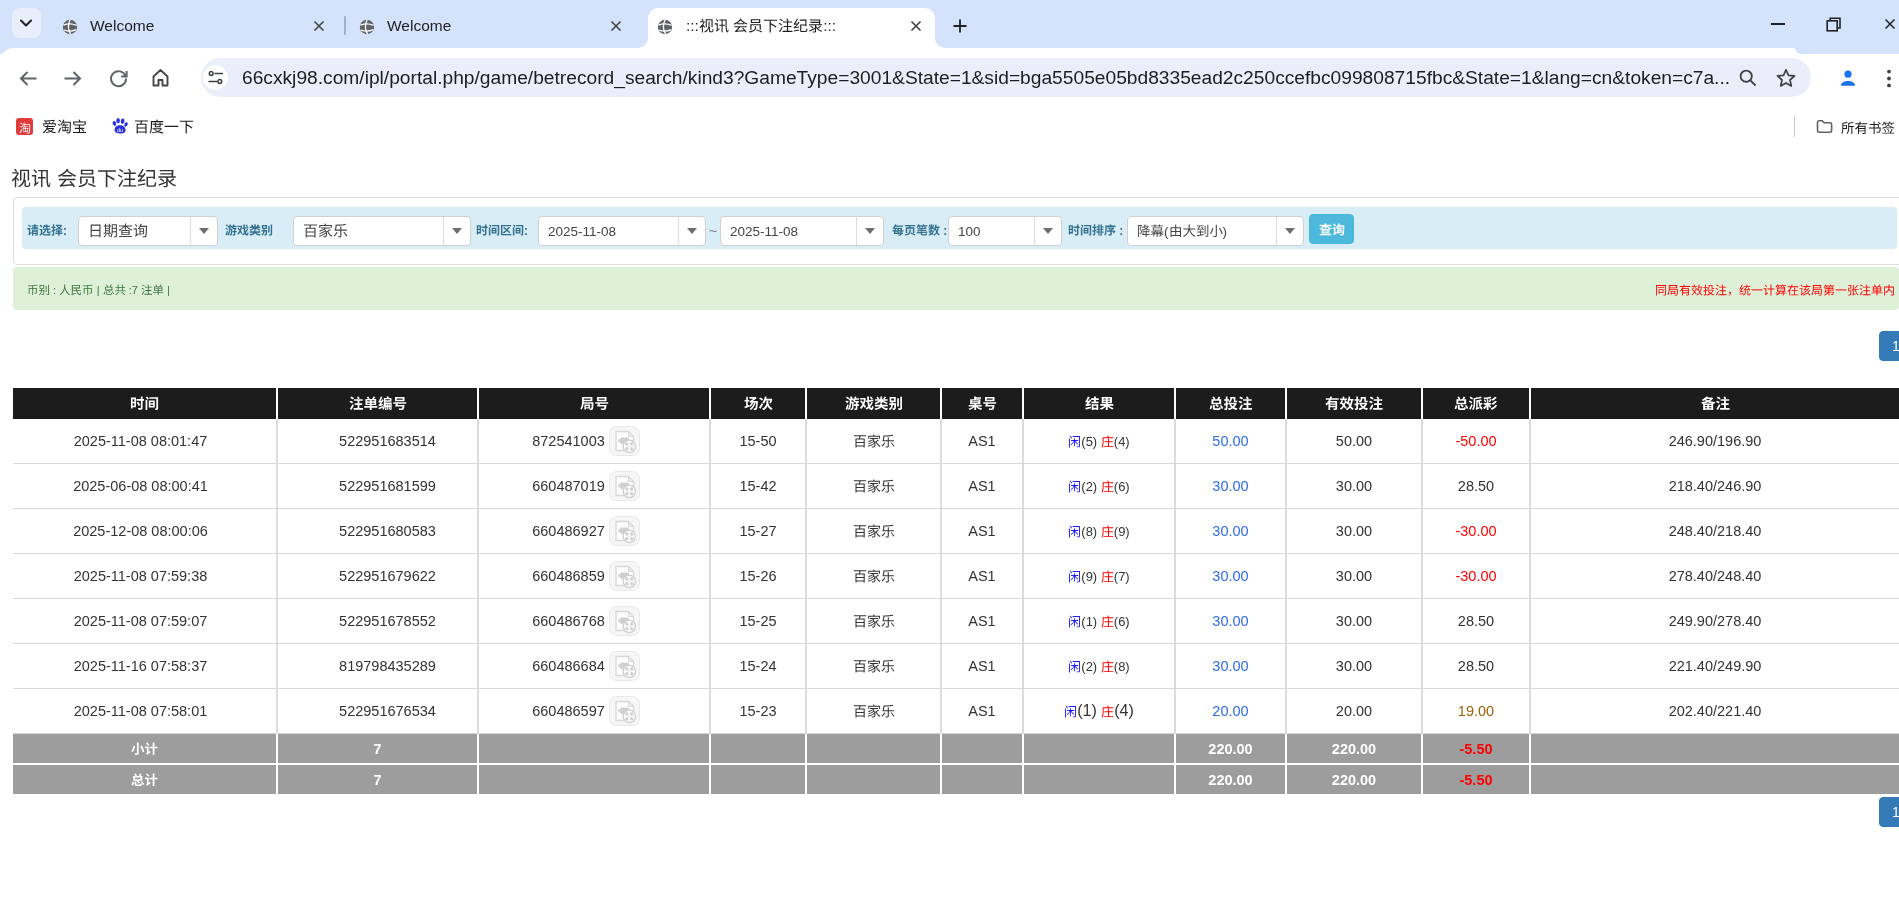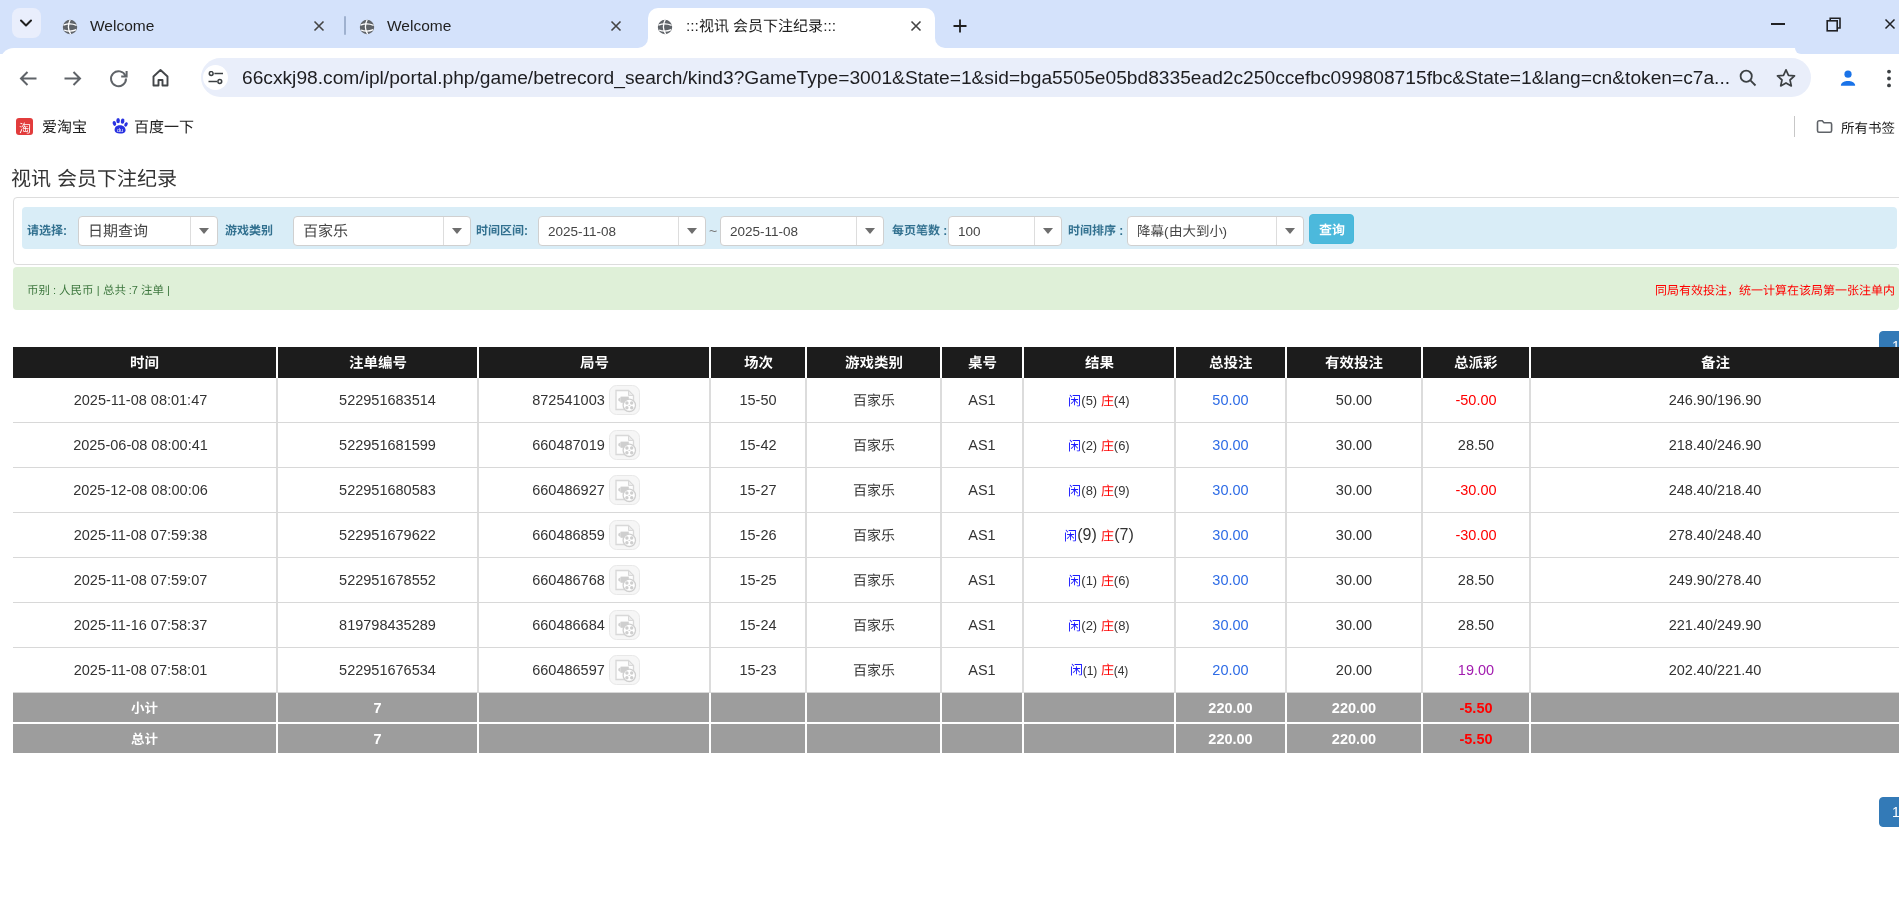--- a/index.html
+++ b/index.html
@@ -351,21 +351,21 @@
       <use href="#g64" x="5000"></use>
       <use href="#g56" x="6000"></use>
       <use href="#g65" x="7000"></use>
       <use href="#g13" x="8000"></use>
       <use href="#g66" x="9000"></use>
       <use href="#g5" x="10000"></use>
       <use href="#g54" x="11000"></use>
       <use href="#g67" x="12000"></use>
     </svg></div>
 <div class="pag" style="top:331px">1</div>
-<table class="a" style="left:13px;top:347px;width:1886px">
+<table class="a" style="left:13px;top:388px;width:1886px">
     <colgroup>
       <col style="width:265px">
       <col style="width:201px">
       <col style="width:232px">
       <col style="width:96px">
       <col style="width:135px">
       <col style="width:82px">
       <col style="width:152px">
       <col style="width:111px">
       <col style="width:136px">
@@ -544,21 +544,21 @@
               <circle cx="22.7" cy="22.7" r="1.7" fill="#cfcfcf"></circle>
               <rect x="19.5" y="19.9" width="1.7" height="0.9" fill="#cfcfcf"></rect>
             </svg></span></td>
         <td>15-26</td>
         <td><svg class="k" style="width:42px;height:14px;" viewBox="0 0 3000 1000">
             <use href="#g11" x="0"></use>
             <use href="#g29" x="1000"></use>
             <use href="#g30" x="2000"></use>
           </svg></td>
         <td>AS1</td>
-        <td><span style="font-size:16px"><svg class="k" style="width:13px;height:13px;fill:#1d1dff;" viewBox="0 0 1000 1000">
+        <td><span style="font-size:13px"><svg class="k" style="width:13px;height:13px;fill:#1d1dff;" viewBox="0 0 1000 1000">
               <use href="#g85" x="0"></use>
             </svg>(9) <svg class="k" style="width:13px;height:13px;fill:#fe0100;" viewBox="0 0 1000 1000">
               <use href="#g86" x="0"></use>
             </svg>(7)</span></td>
         <td style="color:#2e6ce6">30.00</td>
         <td>30.00</td>
         <td style="color:#f00">-30.00</td>
         <td>278.40/248.40</td>
       </tr>
       <tr>
@@ -643,28 +643,28 @@
               <circle cx="22.7" cy="22.7" r="1.7" fill="#cfcfcf"></circle>
               <rect x="19.5" y="19.9" width="1.7" height="0.9" fill="#cfcfcf"></rect>
             </svg></span></td>
         <td>15-23</td>
         <td><svg class="k" style="width:42px;height:14px;" viewBox="0 0 3000 1000">
             <use href="#g11" x="0"></use>
             <use href="#g29" x="1000"></use>
             <use href="#g30" x="2000"></use>
           </svg></td>
         <td>AS1</td>
-        <td><span style="font-size:12px"><svg class="k" style="width:13px;height:13px;fill:#1d1dff;" viewBox="0 0 1000 1000">
+        <td><span style="font-size:16px"><svg class="k" style="width:13px;height:13px;fill:#1d1dff;" viewBox="0 0 1000 1000">
               <use href="#g85" x="0"></use>
             </svg>(1) <svg class="k" style="width:13px;height:13px;fill:#fe0100;" viewBox="0 0 1000 1000">
               <use href="#g86" x="0"></use>
             </svg>(4)</span></td>
         <td style="color:#2e6ce6">20.00</td>
         <td>20.00</td>
-        <td style="color:#a21caf">19.00</td>
+        <td style="color:#a16207">19.00</td>
         <td>202.40/221.40</td>
       </tr>
       <tr class="ft">
         <td><svg class="k" style="width:27px;height:13.5px;fill:#fff;" viewBox="0 0 2000 1000">
             <use href="#g87" x="0"></use>
             <use href="#g88" x="1000"></use>
           </svg></td>
         <td>7</td>
         <td></td>
         <td></td>

